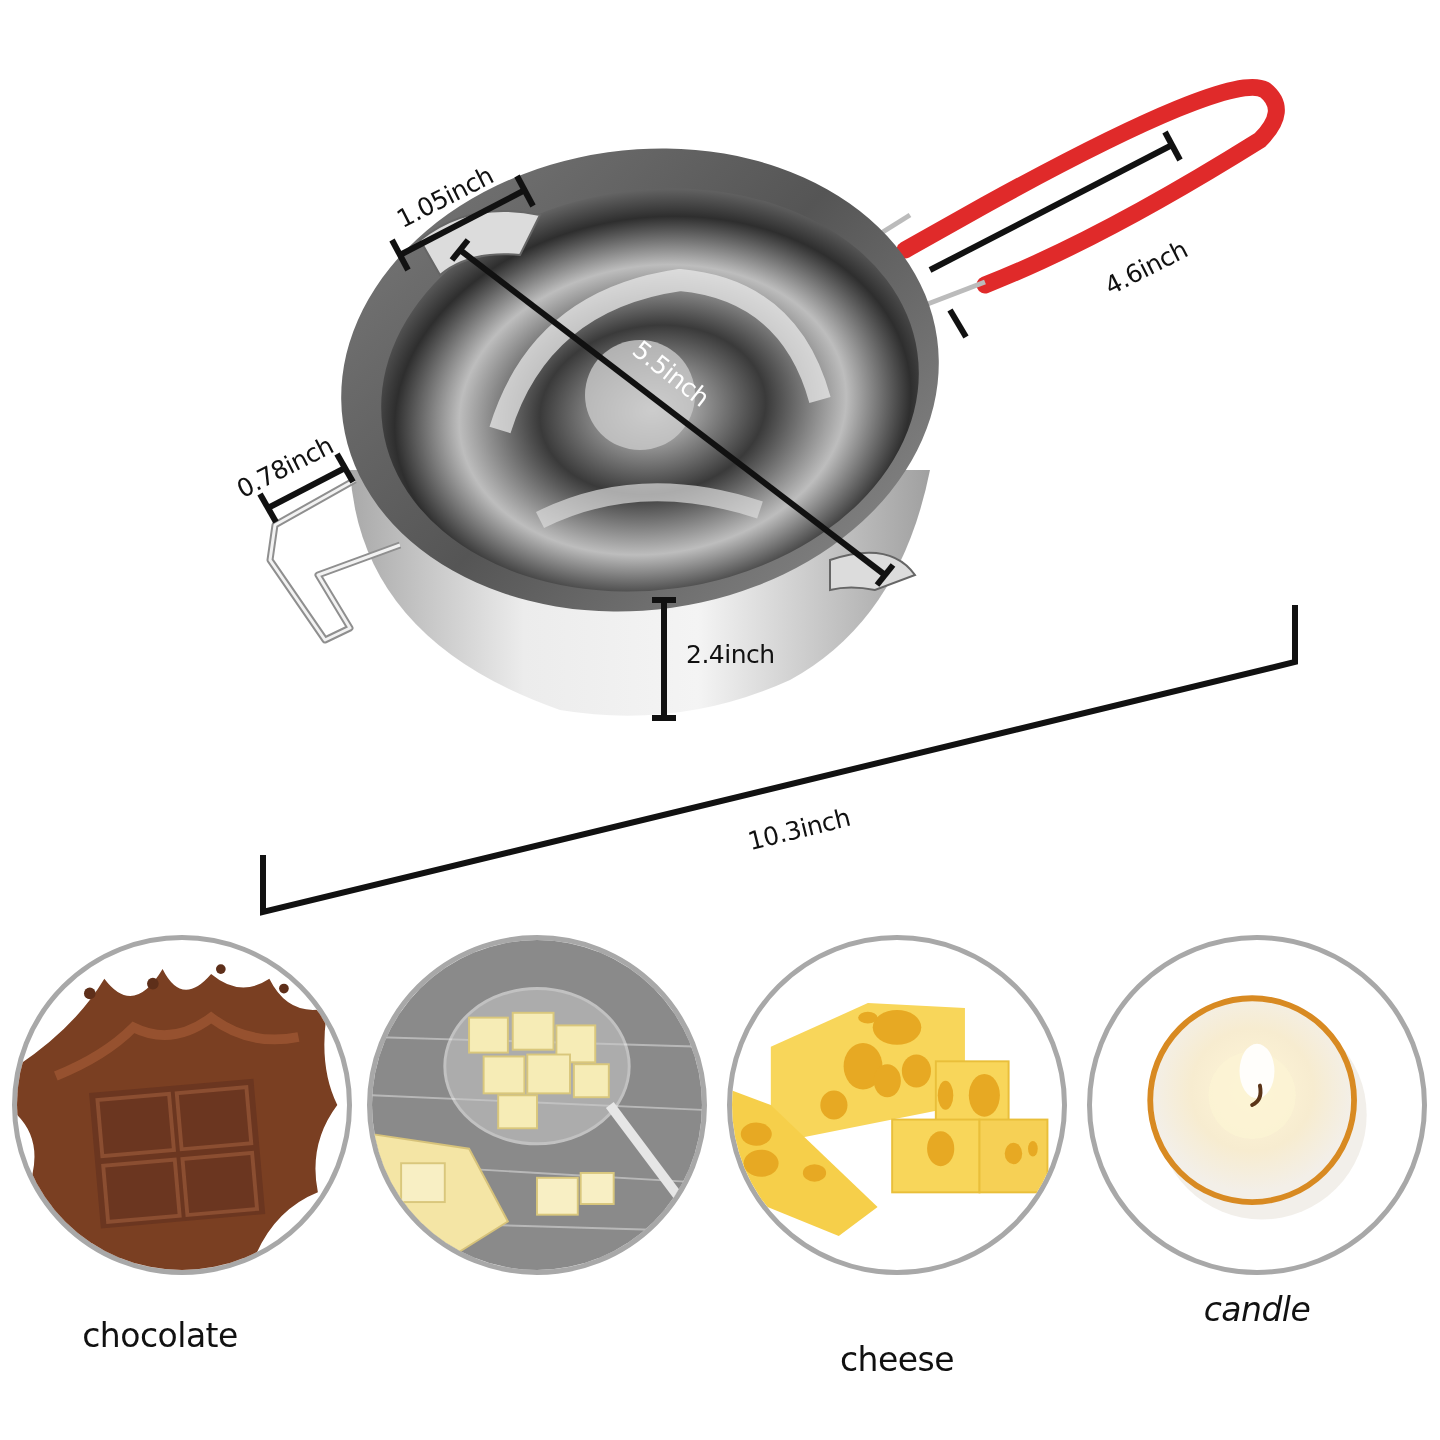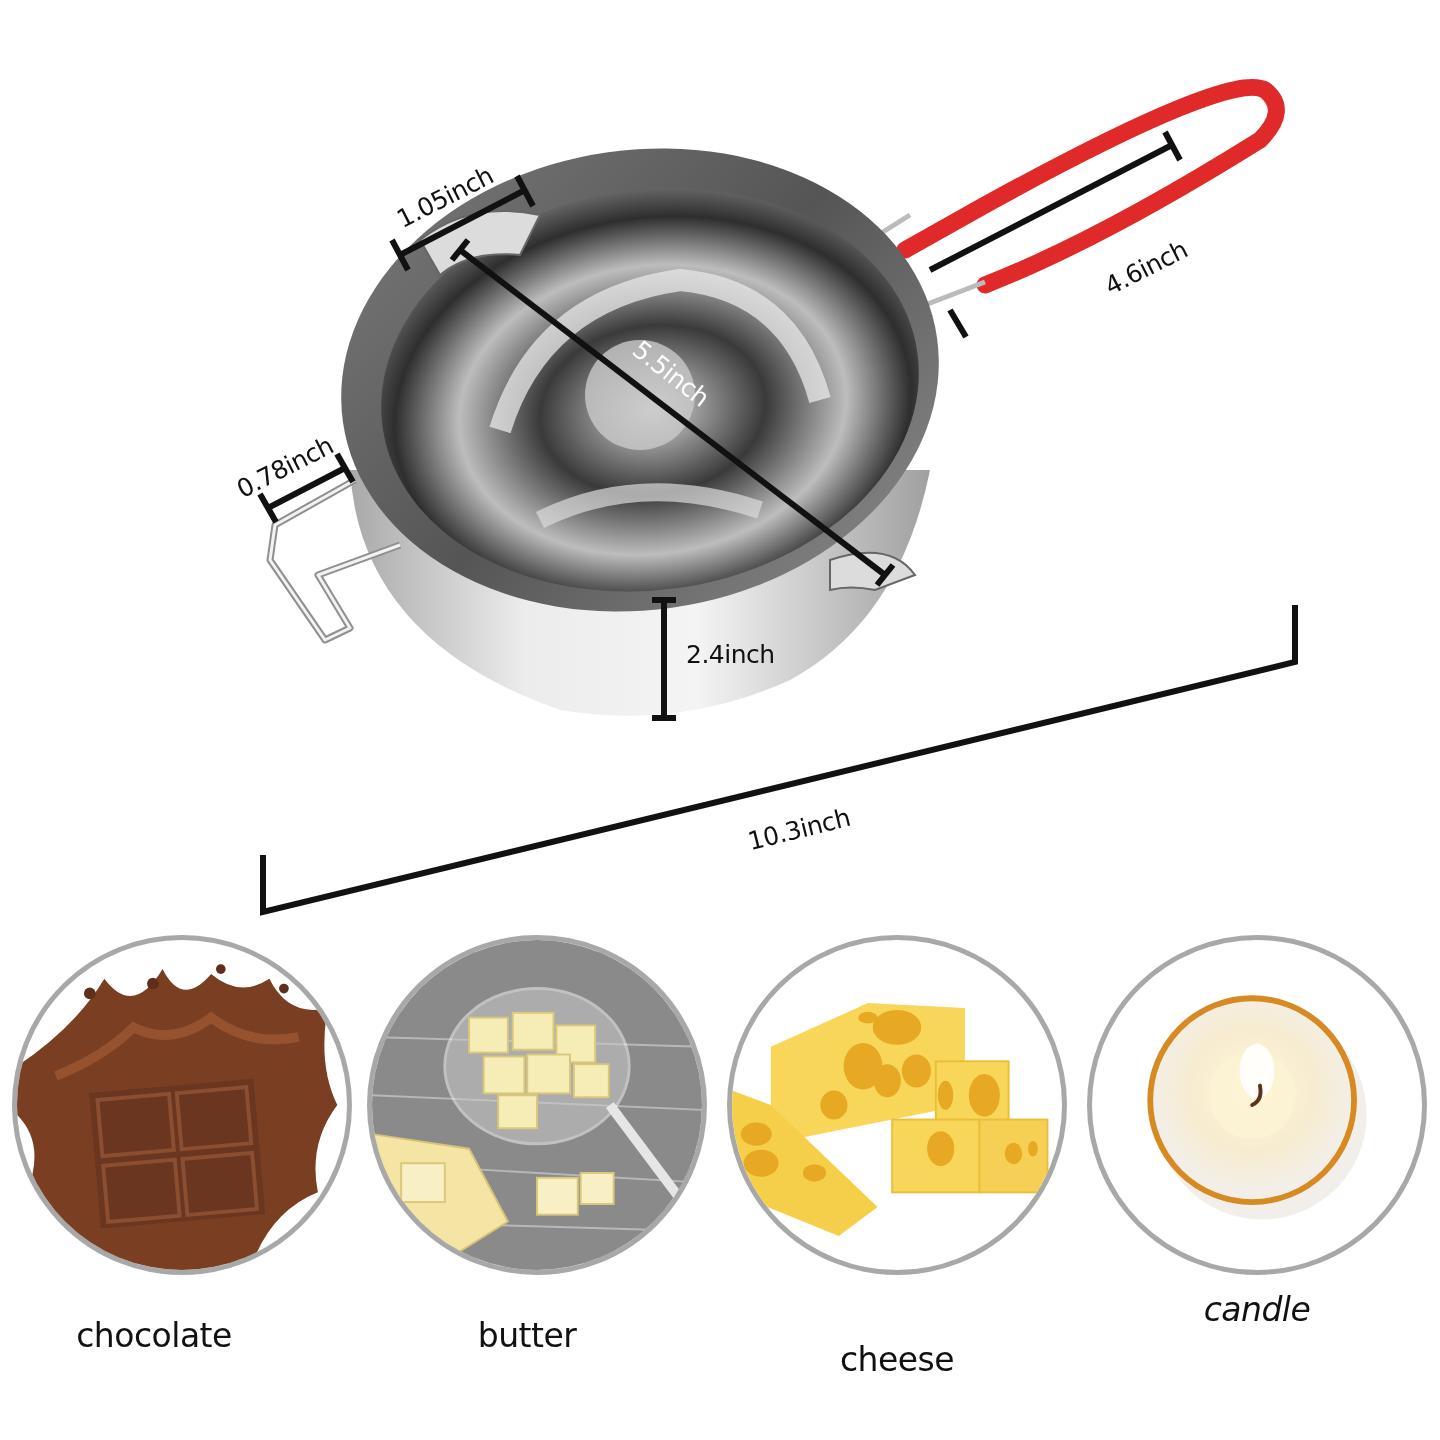--- a/index.html
+++ b/index.html
@@ -104,21 +104,21 @@
         <rect x="170" y="158" width="72" height="58"></rect>
         <rect x="88" y="226" width="74" height="58"></rect>
         <rect x="170" y="226" width="72" height="58"></rect>
       </g>
       <circle cx="75" cy="55" r="6" fill="#5e2f1a"></circle>
         <circle cx="140" cy="45" r="6" fill="#5e2f1a"></circle>
       <circle cx="210" cy="30" r="5" fill="#5e2f1a"></circle>
         <circle cx="275" cy="50" r="5" fill="#5e2f1a"></circle>
     </svg>
   </div>
-  <div class="use-label" style="left:4px; top:1316px;">chocolate</div>
+  <div class="use-label" style="left:10px; top:1316px;">chocolate</div>
 
   <div class="circle-wrap" style="left:367px; top:935px;">
     <svg viewBox="0 0 340 340">
       <rect width="340" height="340" fill="#8a8a8a"></rect>
       <g stroke="#d8d8d8" stroke-width="2" opacity="0.6">
         <line x1="0" y1="100" x2="340" y2="110"></line>
           <line x1="0" y1="160" x2="340" y2="175"></line>
         <line x1="0" y1="230" x2="340" y2="250"></line>
           <line x1="0" y1="290" x2="340" y2="300"></line>
       </g>
@@ -132,21 +132,20 @@
           <rect x="208" y="128" width="36" height="34"></rect>
         <rect x="130" y="160" width="40" height="34"></rect>
       </g>
       <path d="M 0 200 L 100 215 L 140 290 L 60 340 L 0 340 Z" fill="#f4e5a5" stroke="#d6c27a" stroke-width="2"></path>
       <rect x="30" y="230" width="45" height="40" fill="#f8efc4" stroke="#d9c77c" stroke-width="2"></rect>
       <rect x="170" y="245" width="42" height="38" fill="#f8efc4" stroke="#d9c77c" stroke-width="2"></rect>
       <rect x="215" y="240" width="34" height="32" fill="#f8efc4" stroke="#d9c77c" stroke-width="2"></rect>
       <line x1="245" y1="170" x2="320" y2="270" stroke="#e6e6e6" stroke-width="10"></line>
     </svg>
   </div>
-  <div class="use-label" style="left:377px; top:1316px;">butter</div>
 
   <div class="circle-wrap" style="left:727px; top:935px;">
     <svg viewBox="0 0 340 340">
       <path d="M 40 110 L 140 65 L 240 70 L 240 170 L 40 210 Z" fill="#f8d65a"></path>
       <path d="M 0 155 L 40 170 L 150 275 L 110 305 L 0 260 Z" fill="#f6cf4a"></path>
       <g fill="#e7a923">
         <ellipse cx="135" cy="130" rx="20" ry="24"></ellipse>
           <ellipse cx="160" cy="145" rx="14" ry="17"></ellipse>
         <ellipse cx="190" cy="135" rx="15" ry="17"></ellipse>
           <ellipse cx="105" cy="170" rx="14" ry="15"></ellipse>

